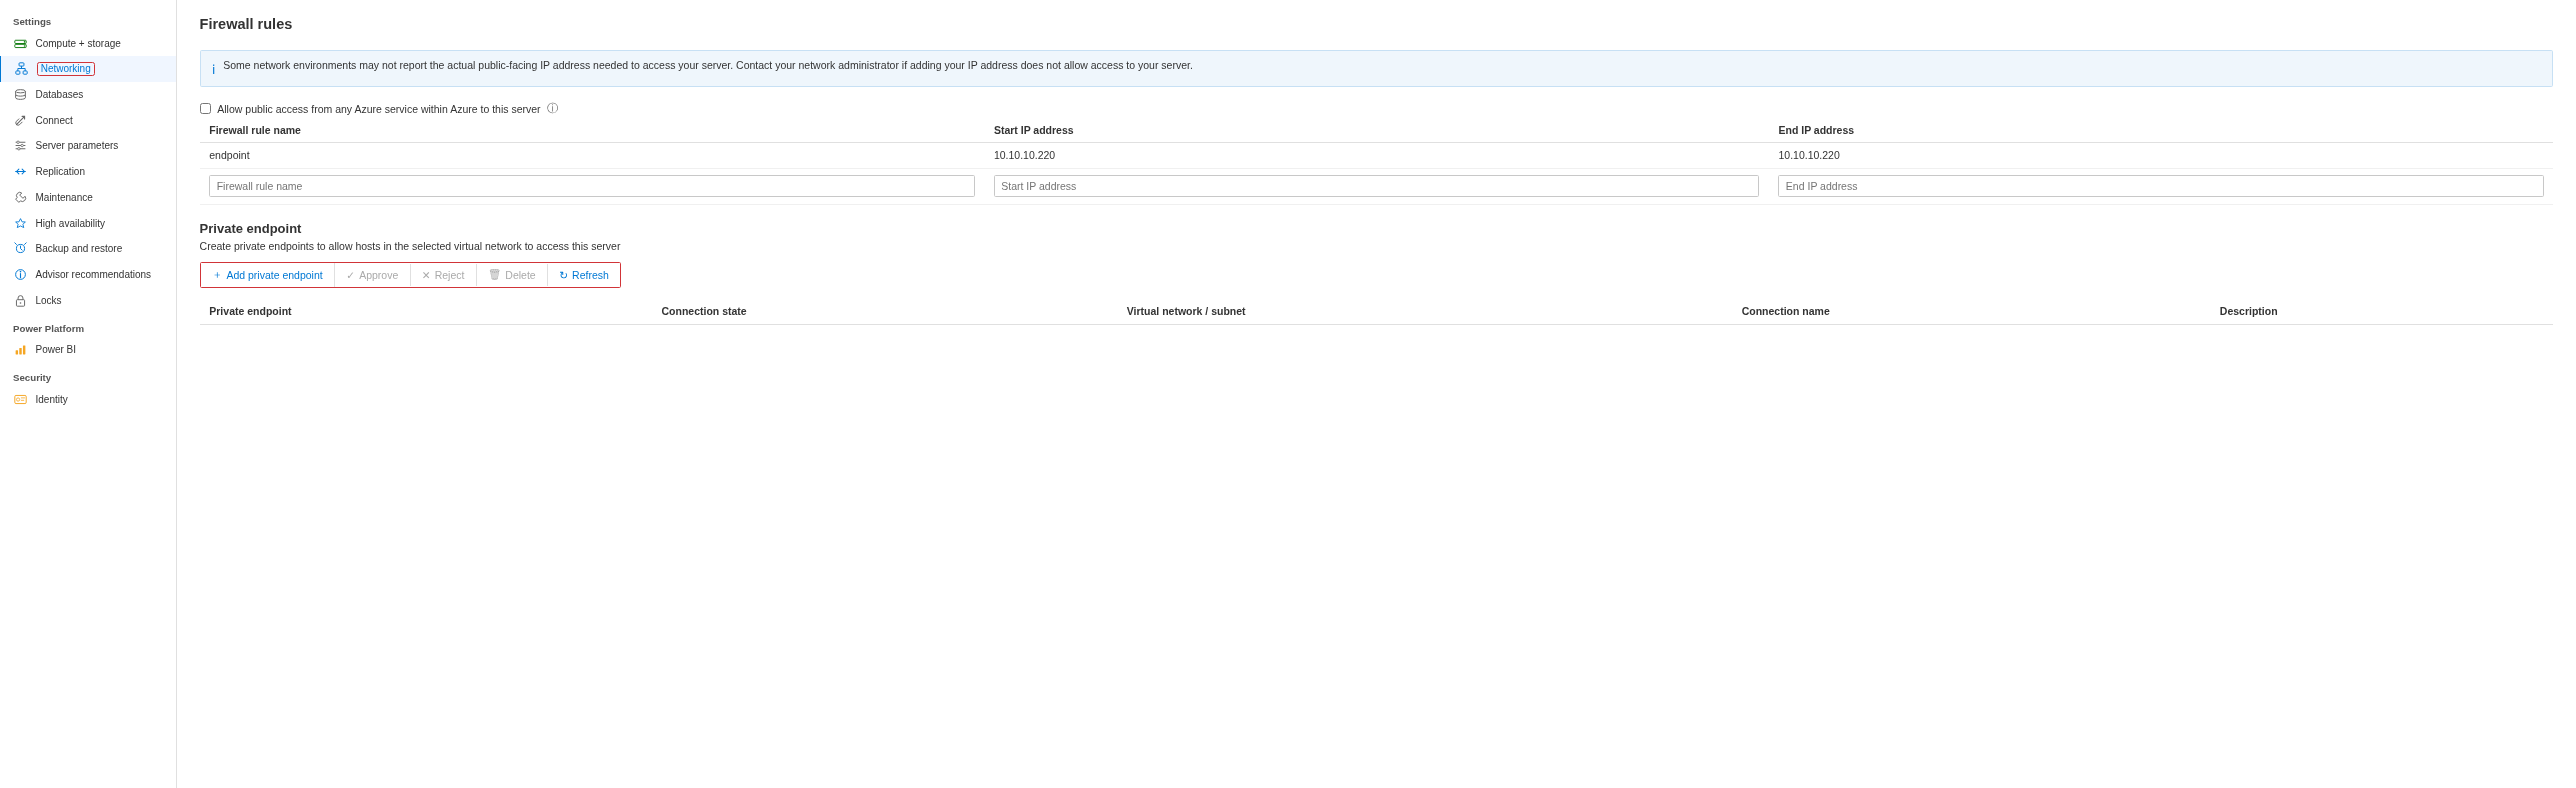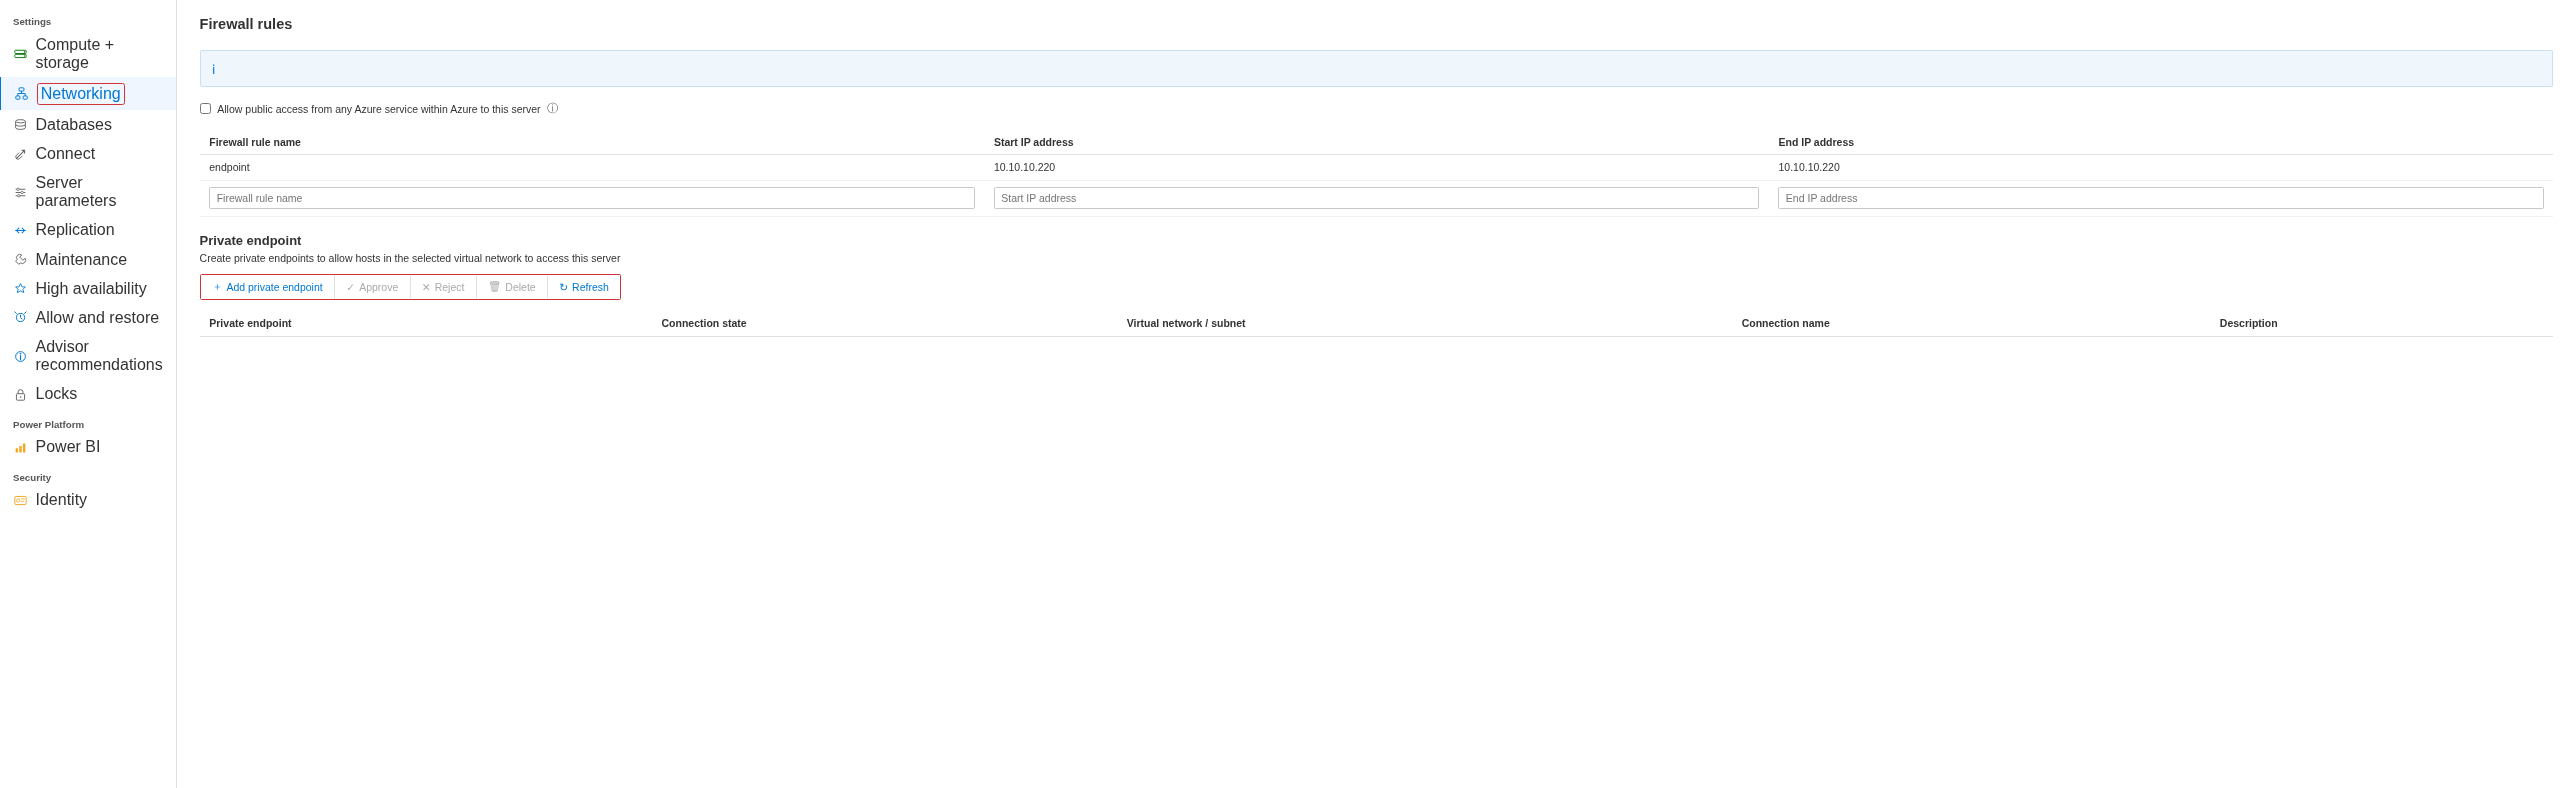--- a/index.html
+++ b/index.html
@@ -1,37 +1,37 @@
 <!DOCTYPE html>
 <html style="font-size:13px"><head>
   <meta charset="utf-8">
   <style>
     * { box-sizing: border-box; margin: 0; padding: 0; }
     body { font-family: 'Segoe UI', Arial, sans-serif; font-size: 10.5px; color: #333; display: flex; height: 788px; overflow: hidden; background: #fff; }
 
     
     .sidebar { width: 177px; min-width: 177px; border-right: 0.8px solid #e0e0e0; background: #fff; overflow-y: auto; padding-top: 6.4px; }
     .sidebar-section-title { font-size: 9.7px; font-weight: 600; color: #555; padding: 9.7px 13px 3.2px 13px; text-transform: none; }
-    .sidebar-item { display: flex; align-items: center; padding: 5.6px 13px; cursor: pointer; color: #333; font-size: 16px; gap: 8px; }
+    .sidebar-item { display: flex; align-items: center; padding: 5.6px 13px; cursor: pointer; color: #333; font-size: 10px; gap: 8px; }
     .sidebar-item.active { background: #f0f6ff; border-left: 1.6px solid #0078d4; color: #0078d4; font-weight: 500; }
     .sidebar-item.active .sidebar-item-label { color: #0078d4; }
     .icon { width: 14.5px; height: 14.5px; display: inline-flex; align-items: center; justify-content: center; flex-shrink: 0; }
 
     
     .main { flex: 1; overflow-y: auto; padding: 16px 22.6px; background: #fff; }
 
     
     .section-title { font-size: 14.5px; font-weight: 600; color: #333; margin-bottom: 18px; }
     .section-desc { font-size: 10.5px; color: #333; margin-bottom: 11.3px; }
     .section-desc a { color: #0078d4; text-decoration: none; }
 
     .info-banner { background: #eff6fc; border: 0.8px solid #c7e0f4; border-radius: 1.6px; padding: 8px 11.3px; display: flex; align-items: flex-start; gap: 8px; margin-bottom: 14.5px; font-size: 10.5px; color: #333; }
     .info-icon { color: #0078d4; font-size: 13px; flex-shrink: 0; margin-top: 0.8px; }
 
-    .checkbox-row { display: flex; align-items: center; gap: 6.4px; margin-bottom: 13px; font-size: 10.5px; }
+    .checkbox-row { display: flex; align-items: center; gap: 6.4px; margin-bottom: 1px; font-size: 10.5px; }
     .checkbox-row input[type=checkbox] { width: 11.3px; height: 11.3px; }
 
     .add-links { display: flex; gap: 19.3px; margin-bottom: 13px; }
     .add-link { color: #0078d4; cursor: pointer; font-size: 10.5px; text-decoration: none; }
 
     
     .fw-table { width: 100%; border-collapse: collapse; margin-bottom: 16px; }
     .fw-table th { text-align: left; font-weight: 600; font-size: 10.5px; padding: 6.4px 9.7px; border-bottom: 1.6px solid #e0e0e0; color: #333; background: #fff; }
     .fw-table td { padding: 6.4px 9.7px; border-bottom: 0.8px solid #f0f0f0; font-size: 10.5px; }
     .fw-table input { width: 100%; border: 0.8px solid #c8c8c8; padding: 4px 6.4px; font-size: 10.5px; color: #999; border-radius: 1.6px; outline: none; }
@@ -152,21 +152,21 @@
   </div>
 
   <div class="sidebar-item">
     <span class="icon icon-blue">
       <svg width="13" height="13" viewBox="0 0 16 16" fill="none">
           <path d="M3 8a5 5 0 1010 0 5 5 0 00-10 0z" stroke="#0078d4" stroke-width="1.2" fill="none"></path>
           <path d="M8 5v3l2 2" stroke="#0078d4" stroke-width="1.2" stroke-linecap="round"></path>
           <path d="M3 3L1 1M13 3l2-2" stroke="#0078d4" stroke-width="1.2" stroke-linecap="round"></path>
         </svg>
     </span>
-    <span class="sidebar-item-label">Allow and restore</span>
+    <span class="sidebar-item-label">Backup and restore</span>
   </div>
 
   <div class="sidebar-item">
     <span class="icon icon-blue">
       <svg width="13" height="13" viewBox="0 0 16 16" fill="none">
           <circle cx="8" cy="8" r="6" stroke="#0078d4" stroke-width="1.2" fill="none"></circle>
           <line x1="8" y1="7" x2="8" y2="12" stroke="#0078d4" stroke-width="1.4" stroke-linecap="round"></line>
           <circle cx="8" cy="4.5" r="1" fill="#0078d4"></circle>
         </svg>
     </span>
@@ -212,20 +212,21 @@
   </div>
 </div>
 
 <div class="main">
 
   
   <div class="section-title">Firewall rules</div>
 
   <div class="info-banner">
     <span class="info-icon">ℹ</span>
+    <span>Some network environments may not report the actual public-facing IP address needed to access your server.  Contact your network administrator if adding your IP address does not allow access to your server.</span>
   </div>
 
   <div class="checkbox-row">
     <input type="checkbox" style="">
     <label>Allow public access from any Azure service within Azure to this server</label>
     <span style="color:#666; font-size:11.3px;">ⓘ</span>
   </div>
 
 
   <table class="fw-table">

